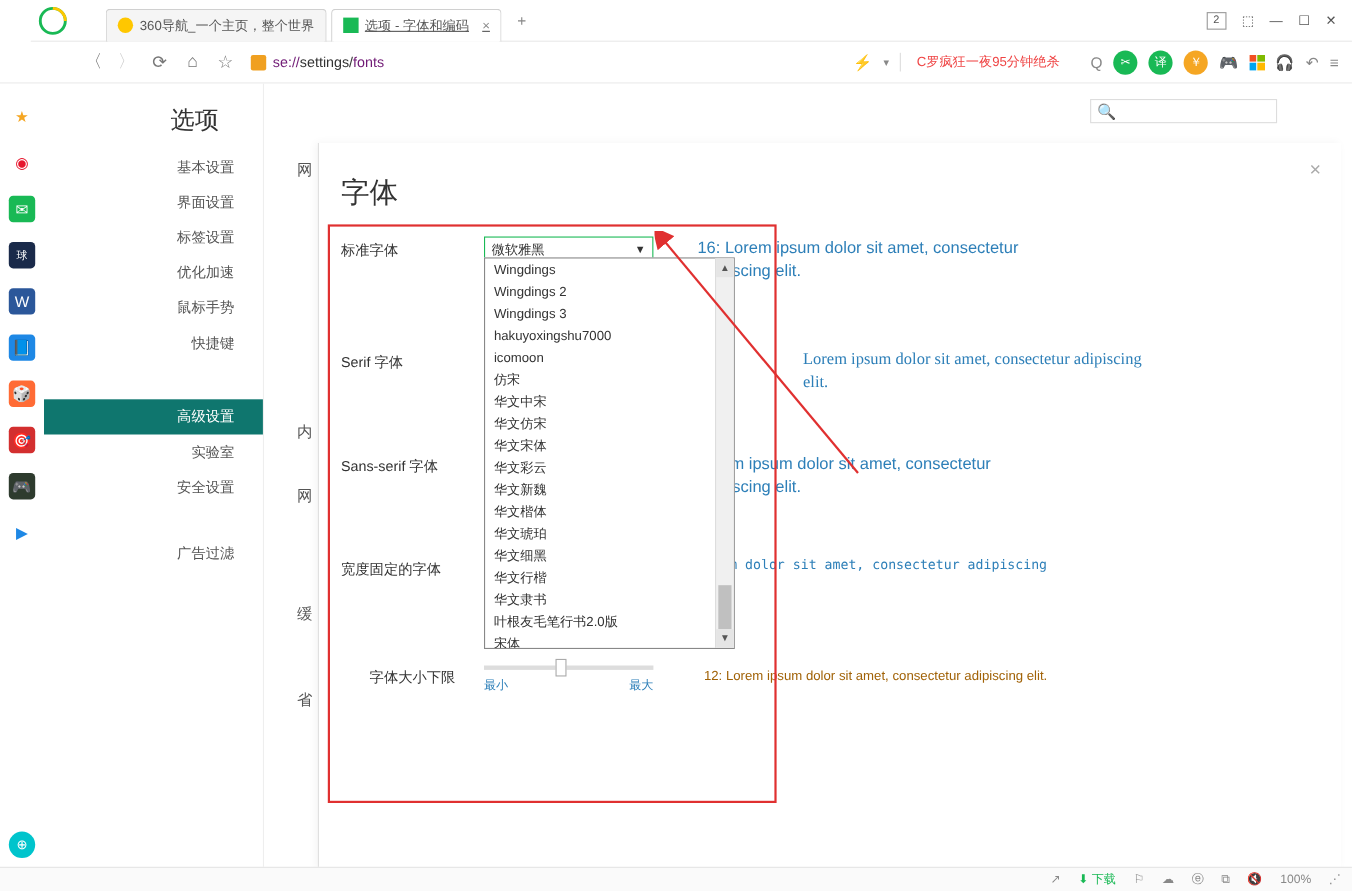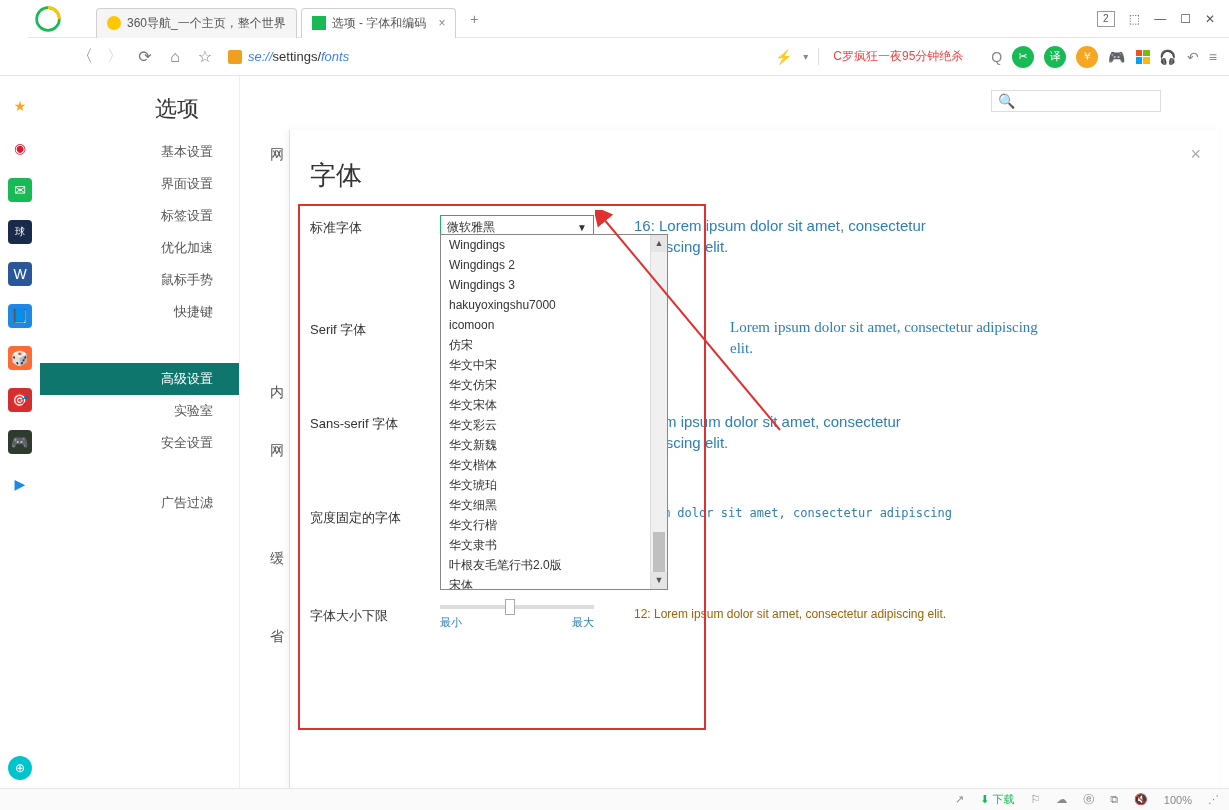--- a/index.html
+++ b/index.html
@@ -4,33 +4,33 @@
 <style>
 * { margin: 0; padding: 0; box-sizing: border-box; font-family: "Microsoft YaHei", sans-serif; }
 body { width: 1229px; height: 810px; background: #fff; overflow: hidden; position: relative; font-size: 12px; }
 
 
 .titlebar { height: 38px; display: flex; align-items: center; background: #fff; border-bottom: 1px solid #e5e5e5; margin-left: 28px; }
 .logo-360 { width: 40px; height: 38px; display: flex; align-items: center; justify-content: center; }
 .logo-360 svg { width: 28px; height: 28px; }
 .tab { height: 30px; margin-top: 8px; display: flex; align-items: center; padding: 0 10px; border: 1px solid #d0d0d0; border-bottom: none; font-size: 12px; color: #555; max-width: 250px; background: #fff; }
 .tab.inactive { background: #f5f5f5; border-radius: 4px 4px 0 0; margin-left: 28px; }
-.tab.active { background: #fff; border-radius: 4px 4px 0 0; margin-left: 4px; }
+.tab.active { background: #fff; border-radius: 4px 4px 0 0; margin-left: 4px; text-decoration: underline; }
 .tab-favicon { width: 14px; height: 14px; margin-right: 6px; display: inline-flex; }
 .tab-close { margin-left: 12px; color: #888; cursor: pointer; }
 .tab-add { width: 24px; text-align: center; color: #888; margin-left: 6px; font-size: 14px; }
 .win-btns { margin-left: auto; display: flex; align-items: center; gap: 14px; padding-right: 14px; color: #555; }
 .win-count { border: 1px solid #999; width: 18px; height: 16px; font-size: 10px; display: flex; align-items: center; justify-content: center; }
 
 
 .addrbar { height: 38px; display: flex; align-items: center; background: #fff; border-bottom: 1px solid #e5e5e5; padding-left: 70px; }
 .nav-icon { width: 30px; text-align: center; color: #777; font-size: 16px; }
 .url-box { flex: 0 0 auto; display: flex; align-items: center; margin-left: 8px; font-size: 13px; color: #333; }
 .url-box .secure { width: 14px; height: 14px; background: #f0a020; border-radius: 2px; margin-right: 6px; display: inline-block; }
-.url-box .grey { color: #3b82f6; font-style: italic; }
+.url-box .grey { color: #701a75; }
 .url-box .dark { color: #333; font-weight: 500; }
 .addr-right { margin-left: auto; display: flex; align-items: center; gap: 10px; padding-right: 12px; }
 .hot-text { color: #ef4444; font-size: 12px; border-left: 1px solid #ddd; padding-left: 14px; padding-right: 18px; }
 .tool-icon { width: 22px; height: 22px; border-radius: 50%; display: flex; align-items: center; justify-content: center; color: #fff; font-size: 11px; }
 .tool-icon.green { background: #19b955; }
 .tool-icon.orange { background: #f5a623; }
 .tool-plain { color: #888; font-size: 14px; }
 .grid-icon { width: 14px; height: 14px; display: grid; grid-template-columns: 1fr 1fr; grid-template-rows: 1fr 1fr; gap: 1px; }
 .grid-icon span:nth-child(1){background:#f25022;} .grid-icon span:nth-child(2){background:#7fba00;} .grid-icon span:nth-child(3){background:#00a4ef;} .grid-icon span:nth-child(4){background:#ffb900;}
 
@@ -65,21 +65,21 @@
 
 
 .font-dropdown { position: absolute; left: 150px; top: 104px; width: 228px; background: #fff; border: 1px solid #888; font-size: 12px; max-height: 362px; }
 .font-dropdown .list { height: 354px; overflow: hidden; }
 .font-dropdown .opt { padding: 1px 8px; color: #333; cursor: pointer; line-height: 18px; }
 .font-dropdown .scrollbar { position: absolute; right: 0; top: 0; bottom: 0; width: 17px; background: #f0f0f0; border-left: 1px solid #ddd; }
 .font-dropdown .scroll-arrow { height: 17px; background: #e5e5e5; text-align: center; font-size: 9px; line-height: 17px; color: #555; }
 .font-dropdown .scroll-thumb { position: absolute; bottom: 17px; left: 2px; right: 2px; height: 40px; background: #c0c0c0; }
 
 
-.slider-row { display: flex; align-items: center; padding-left: 20px; margin-top: 40px; }
+.slider-row { display: flex; align-items: center; padding-left: 20px; margin-top: 40px; text-align: center; }
 .slider-row .font-label { width: 130px; font-size: 13px; color: #333; }
 .slider-box { width: 154px; }
 .slider-track { height: 4px; background: #ddd; position: relative; margin: 6px 0; }
 .slider-thumb { position: absolute; left: 42%; top: -6px; width: 10px; height: 16px; background: #fff; border: 1px solid #aaa; }
 .slider-labels { display: flex; justify-content: space-between; font-size: 11px; color: #2d7fb8; }
 .slider-preview { margin-left: 40px; width: 324px; font-size: 12px; color: #a16207; line-height: 1.4; }
 
 
 .red-arrow { position: absolute; left: 600px; top: 216px; pointer-events: none; }
 

